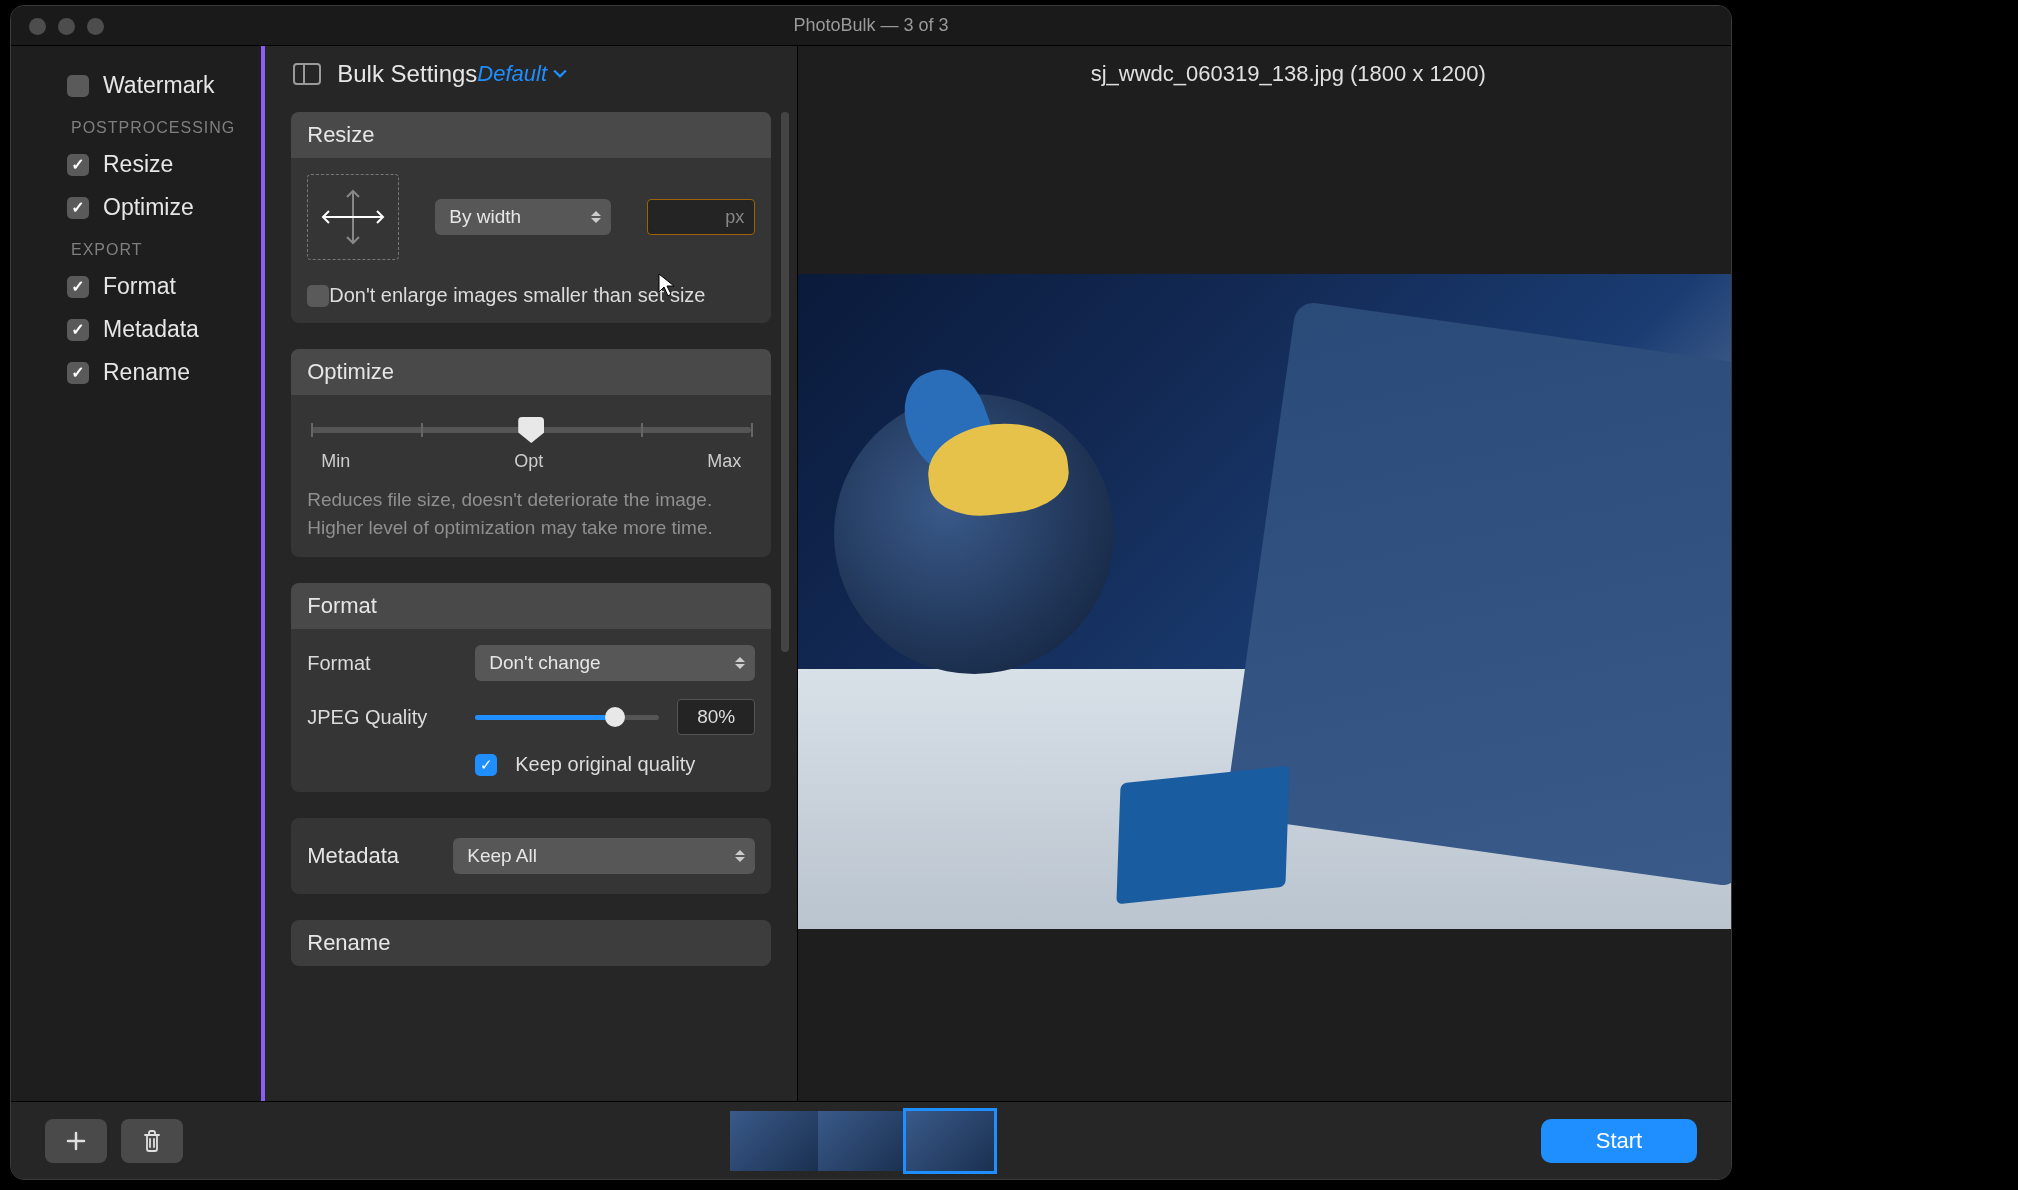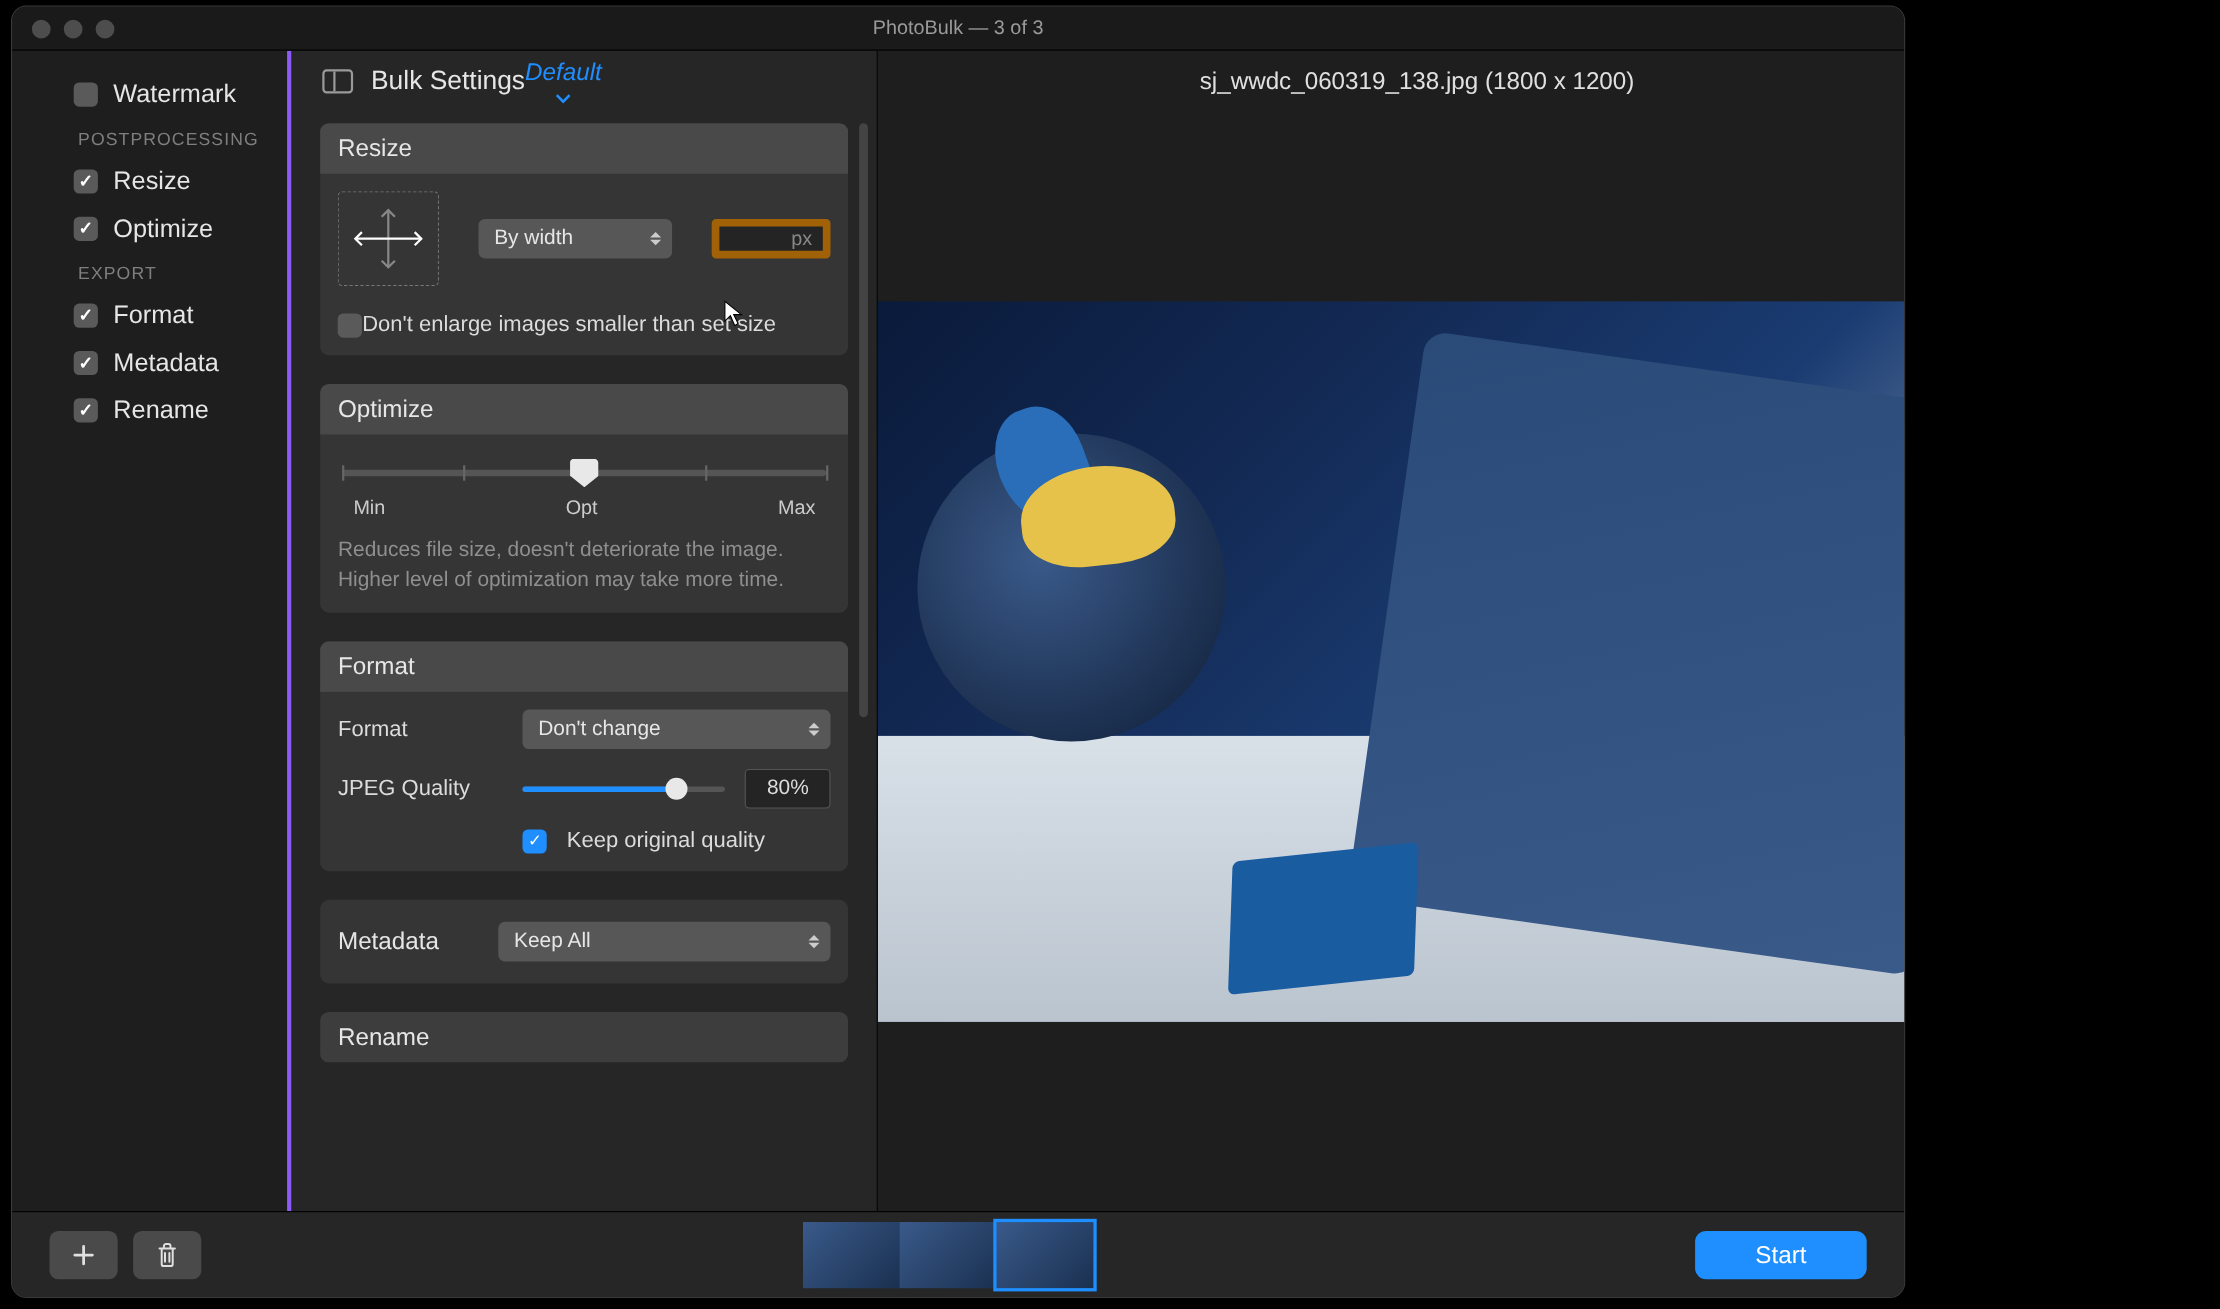--- a/index.html
+++ b/index.html
@@ -20,35 +20,35 @@
   .sb-row { display:flex; align-items:center; gap:14px; padding:8px 22px; color:#e6e6e6; font-size:23px; }
   .sb-head { color:#7f7f7f; font-size:16px; letter-spacing:1px; padding:12px 26px 6px; }
   .chk { width:22px; height:22px; border-radius:5px; background:#5a5a5a; display:flex; align-items:center; justify-content:center; flex-shrink:0; }
   .chk.checked::after { content:"✓"; color:#fff; font-size:16px; font-weight:bold; }
   
   .settings { width:666px; background:#262626; display:flex; flex-direction:column; border-right:1px solid #000; }
   .set-header { height:56px; display:flex; align-items:center; padding:0 28px; }
   .set-header-left { display:flex; align-items:center; gap:16px; color:#e6e6e6; font-size:24px; }
   .panel-icon { width:28px; height:22px; border:2px solid #9a9a9a; border-radius:4px; position:relative; }
   .panel-icon::before { content:""; position:absolute; left:8px; top:0; bottom:0; width:2px; background:#9a9a9a; }
-  .preset { color:#1f8fff; font-size:22px; font-style:italic; display:flex; align-items:center; gap:6px;flex-direction:column; }
+  .preset { color:#1f8fff; font-size:22px; font-style:italic; display:flex; align-items:center; gap:6px; }
   .preset svg { width:14px; height:10px; }
   .set-scroll { flex:1; overflow:hidden; padding:10px 26px 0 26px; position:relative; }
   .card { background:#353535; border-radius:8px; margin-bottom:26px; overflow:hidden; }
   .card-h { background:#494949; color:#e6e6e6; font-size:22px; padding:10px 16px; }
   .card-b { padding:16px; color:#c9c9c9; font-size:19px; }
   
   .resize-row { display:flex; align-items:center; gap:36px; }
   .resize-icon { width:92px; height:86px; border:1px dashed #777; border-radius:4px; display:flex; align-items:center; justify-content:center; position:relative; }
   .resize-icon svg { stroke:#fff; }
   .select { background:#575757; border-radius:6px; height:36px; display:flex; align-items:center; padding:0 30px 0 14px; color:#e6e6e6; font-size:19px; position:relative; min-width:150px; }
   .select .caret { position:absolute; right:10px; display:flex; flex-direction:column; gap:2px;}
   .select .caret::before { content:""; border-left:5px solid transparent; border-right:5px solid transparent; border-bottom:5px solid #ccc; }
   .select .caret::after  { content:""; border-left:5px solid transparent; border-right:5px solid transparent; border-top:5px solid #ccc; }
-  .px-input { background:#242424; border:7px solid #a16207; border-radius:4px; height:36px; width:108px; color:#888; font-size:18px; text-align:right; padding:0 10px; display:flex; align-items:center; justify-content:flex-end;}
+  .px-input { background:#242424; border:1px solid #a16207; border-radius:4px; height:36px; width:108px; color:#888; font-size:18px; text-align:right; padding:0 10px; display:flex; align-items:center; justify-content:flex-end;}
   .chk2 { width:22px; height:22px; border-radius:5px; background:#5a5a5a; flex-shrink:0; }
   .chk2.checked { background:#1f8fff; }
   .chk2.checked::after { content:"✓"; color:#fff; font-size:15px; display:block; text-align:center; line-height:22px; }
   .cursor { position:absolute; left:366px; top:160px; font-size:22px; color:#fff; pointer-events:none; }
   
   .slider-track { position:relative; height:6px; background:#555; border-radius:3px; margin:16px 4px 0; }
   .slider-tick { position:absolute; top:-4px; width:2px; height:14px; background:#666; }
   .slider-thumb { position:absolute; top:-10px; width:26px; height:26px; background:#e8e8e8; border-radius:6px 6px 12px 12px; transform:translateX(-50%); }
   .slider-thumb.pentagon { clip-path: polygon(0 0, 100% 0, 100% 60%, 50% 100%, 0 60%); border-radius:4px; }
   .slider-labels { display:flex; justify-content:space-between; margin:18px 14px 0; font-size:18px; color:#ccc;gap:16px; }

